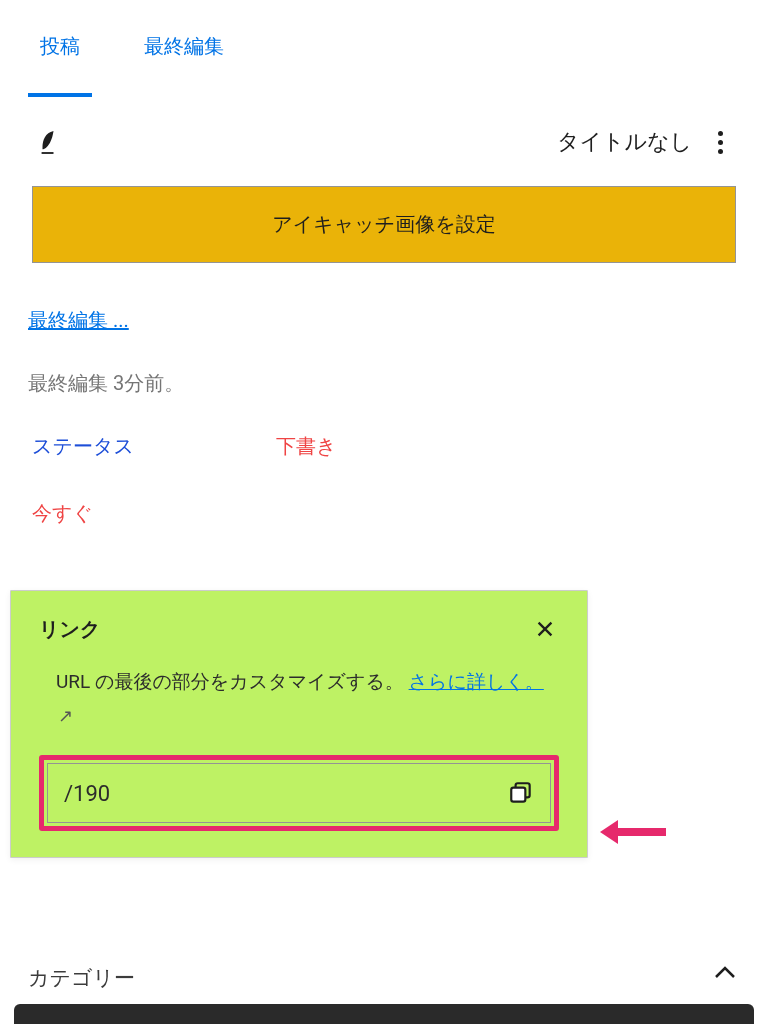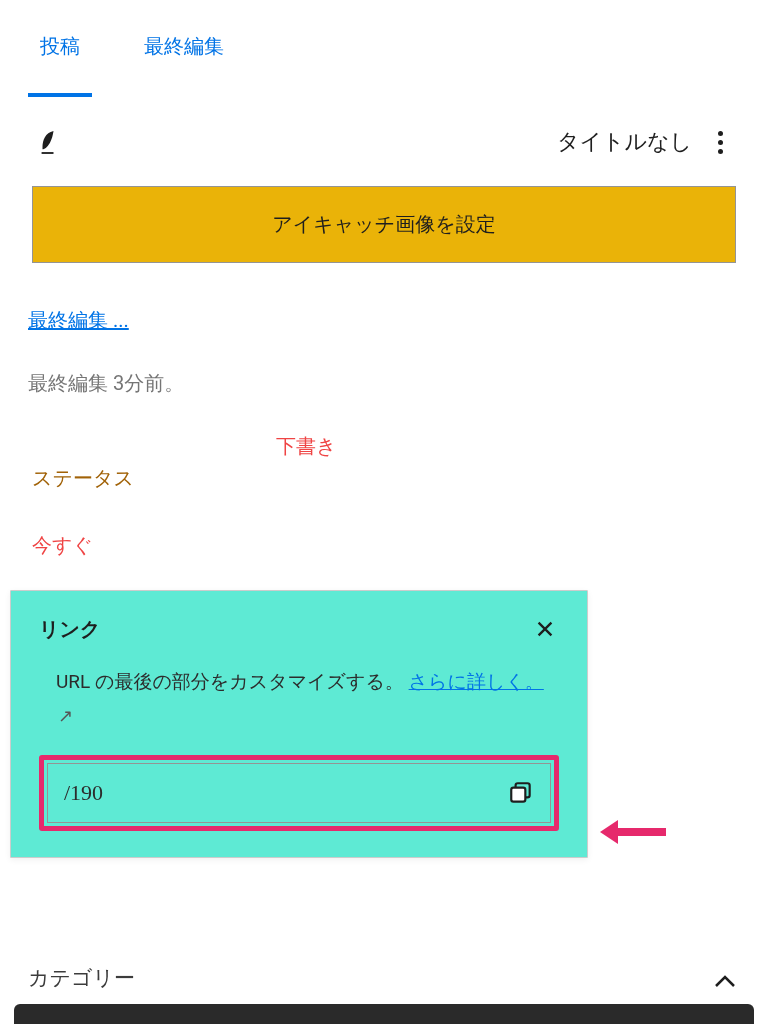--- a/index.html
+++ b/index.html
@@ -90,33 +90,32 @@
       font-size: 20px;
       color: #757575;
     }
     .field-row {
       display: flex;
       padding: 28px 28px 12px 32px;
       font-size: 20px;
     }
     .field-label {
       width: 244px;
-      color: #a16207;
-      margin-top: 32px;
+      color: #1d4ed8;
     }
     .field-value-link {
       color: #ef4444;
       cursor: pointer;
     }
     .popover {
       position: absolute;
       left: 10px;
       top: 590px;
       width: 578px;
-      background: #5eead4;
+      background: #bef264;
       border: 1px solid #ccc;
       border-radius: 1px;
       box-shadow: 0 2px 6px rgba(0,0,0,0.06);
       padding: 24px 28px 26px 28px;
     }
     .popover-header {
       display: flex;
       justify-content: space-between;
       align-items: center;
       margin-bottom: 22px;
@@ -148,21 +147,20 @@
     .external-icon {
       color: #555;
       font-size: 18px;
       margin-left: 2px;
     }
     .url-box-wrapper {
       border: 5px solid #e6296c;
       border-radius: 3px;
       padding: 3px;
       margin-top: 2px;
-      font-family: Liberation Serif, serif;
     }
     .url-box {
       display: flex;
       align-items: center;
       border: 1px solid #949494;
       padding: 16px 16px;
       gap: 12px;
     }
     .url-text {
       flex: 1;
@@ -194,21 +192,21 @@
       border-top: 12px solid transparent;
       border-bottom: 12px solid transparent;
     }
     .category-row {
       position: absolute;
       bottom: 32px;
       left: 0;
       right: 0;
       display: flex;
       justify-content: space-between;
-      align-items: flex-end;
+      align-items: flex-start;
       padding: 0 32px 0 28px;
     }
     .category-label {
       font-size: 21px;
       color: #3c3c3c;
     }
     .chevron-up {
       cursor: pointer;
     }
     .bottom-bar {

